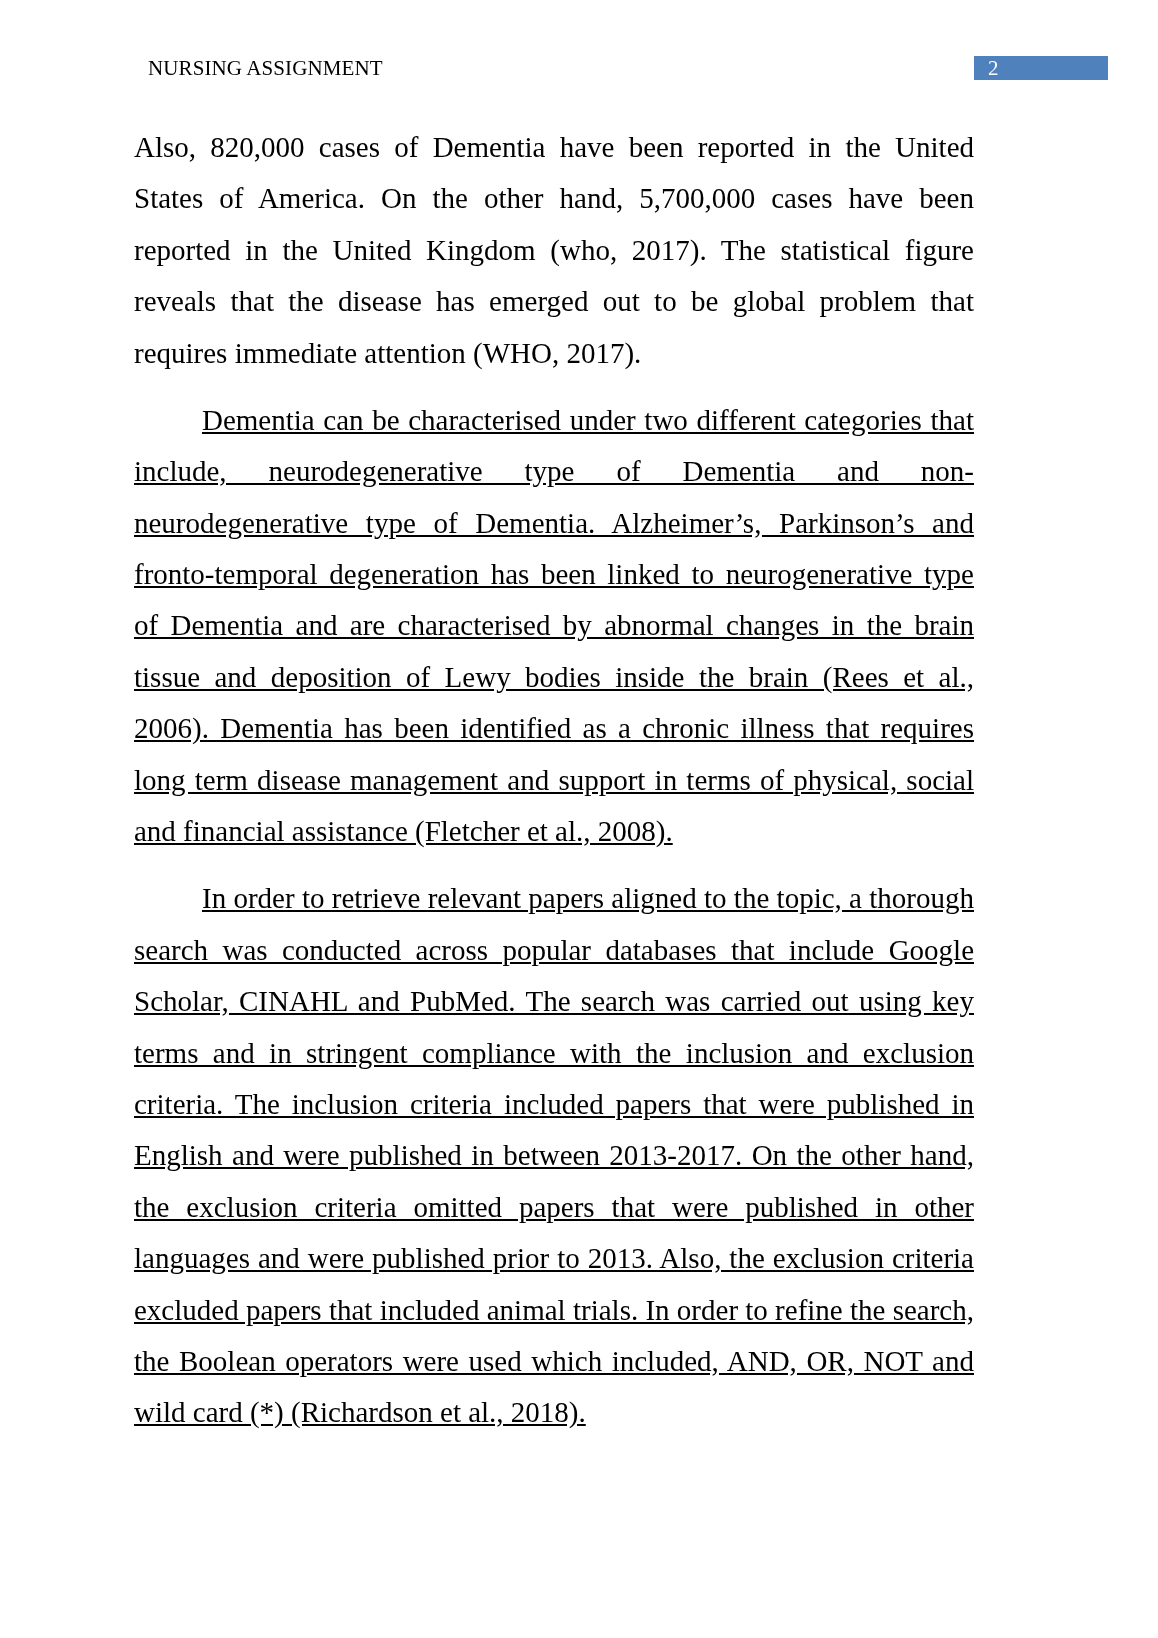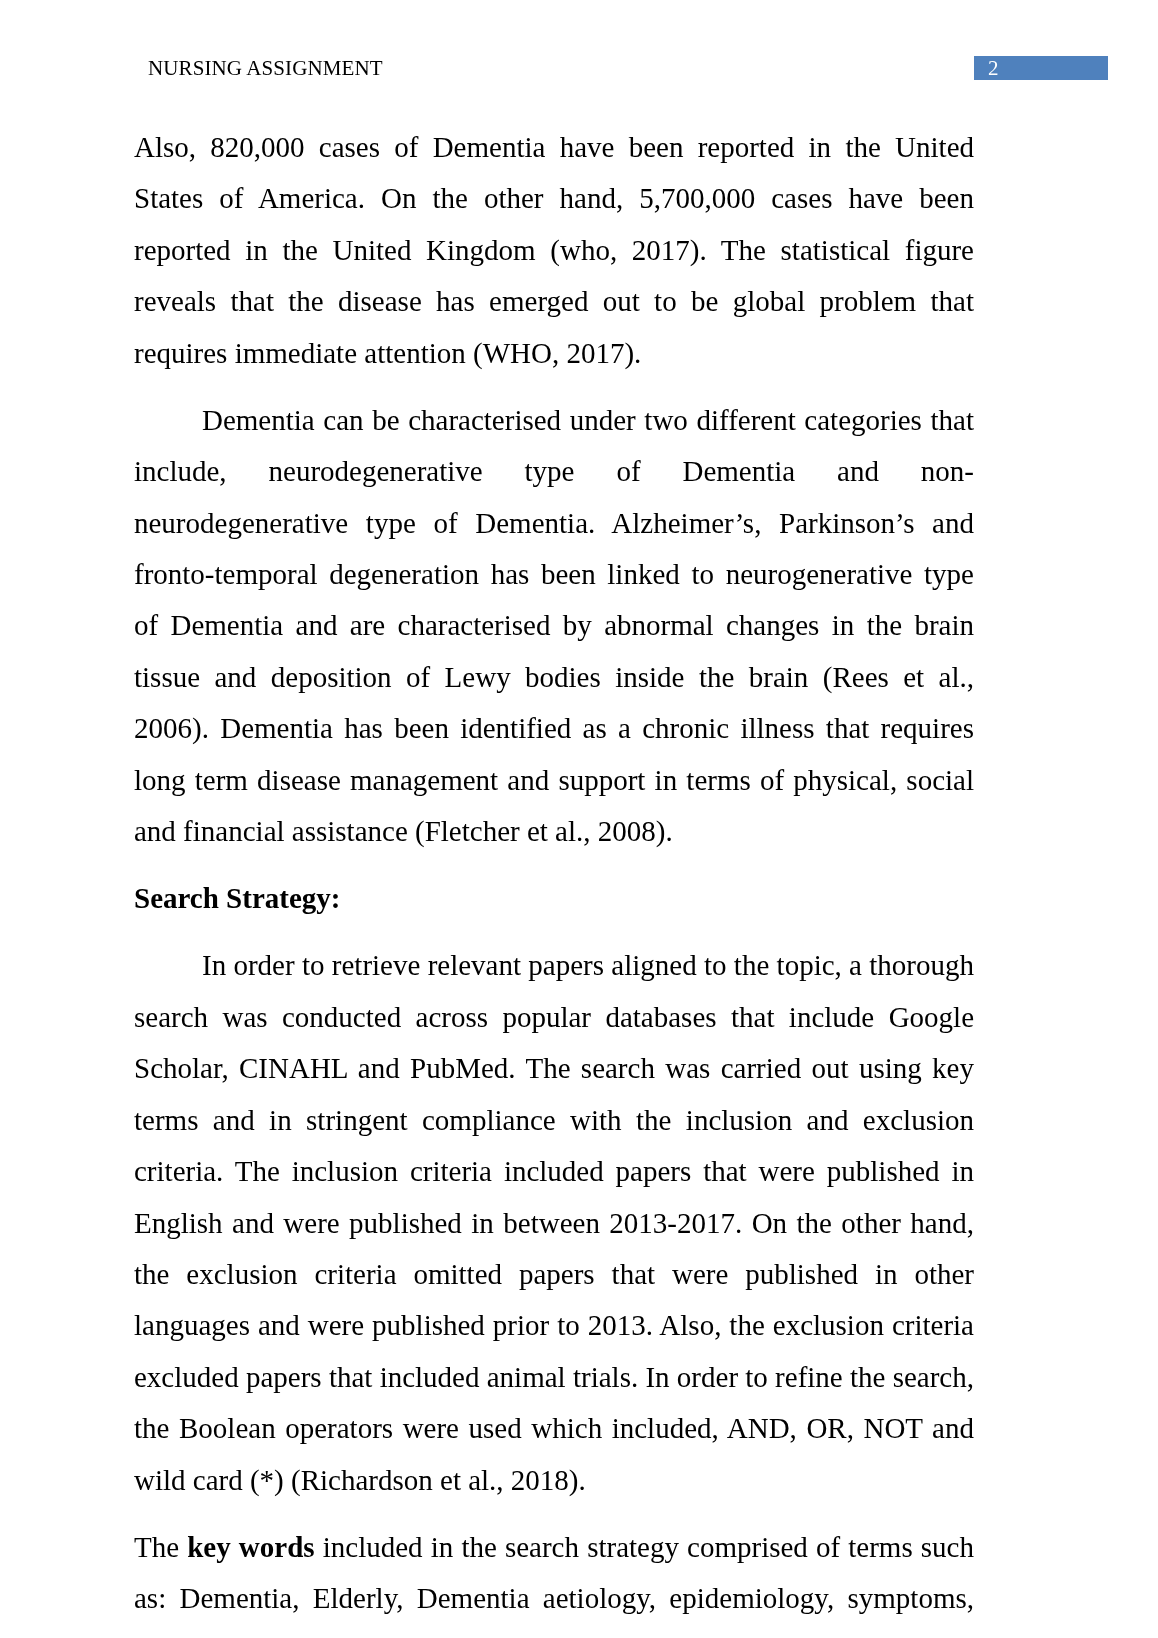--- a/index.html
+++ b/index.html
@@ -44,20 +44,21 @@
       width: 840px;
       font-size: 29px;
       line-height: 51.4px;
       text-align: justify;
     }
     .body-text p {
       margin: 0 0 15.8px 0;
     }
     .indent {
       text-indent: 68px;
+      text-decoration: underline;
     }
     .heading {
       font-weight: bold;
     }
     .bold {
       font-weight: bold;
     }
   </style>
 </head>
 <body>
@@ -65,16 +66,14 @@
 <div>
   <div class="header-title">NURSING ASSIGNMENT</div>
   <div class="page-badge" style="background: rgb(79, 129, 189);">
     <span>2</span>
   </div>
 </div>
 
 <div class="body-text">
   <p>Also, 820,000 cases of Dementia have been reported in the United States of America. On the other hand, 5,700,000 cases have been reported in the United Kingdom (who, 2017). The statistical figure reveals that the disease has emerged out to be global problem that requires immediate attention (WHO, 2017).</p>
   <p class="indent">Dementia can be characterised under two different categories that include, neurodegenerative type of Dementia and non-neurodegenerative type of Dementia. Alzheimer’s, Parkinson’s and fronto-temporal degeneration has been linked to neurogenerative type of Dementia and are characterised by abnormal changes in the brain tissue and deposition of Lewy bodies inside the brain (Rees et al., 2006). Dementia has been identified as a chronic illness that requires long term disease management and support in terms of physical, social and financial assistance (Fletcher et al., 2008).</p>
-  <p class="heading">Search Strategy:</p>
   <p class="indent">In order to retrieve relevant papers aligned to the topic, a thorough search was conducted across popular databases that include Google Scholar, CINAHL and PubMed. The search was carried out using key terms and in stringent compliance with the inclusion and exclusion criteria. The inclusion criteria included papers that were published in English and were published in between 2013-2017. On the other hand, the exclusion criteria omitted papers that were published in other languages and were published prior to 2013. Also, the exclusion criteria excluded papers that included animal trials. In order to refine the search, the Boolean operators were used which included, AND, OR, NOT and wild card (*) (Richardson et al., 2018).</p>
-  <p><span>The </span><span class="bold">key words</span><span> included in the search strategy comprised of terms such as: Dementia, Elderly, Dementia aetiology, epidemiology, symptoms, interventions, self-management, multidisciplinary team.</span></p>
 </div>
 
 </body></html>

